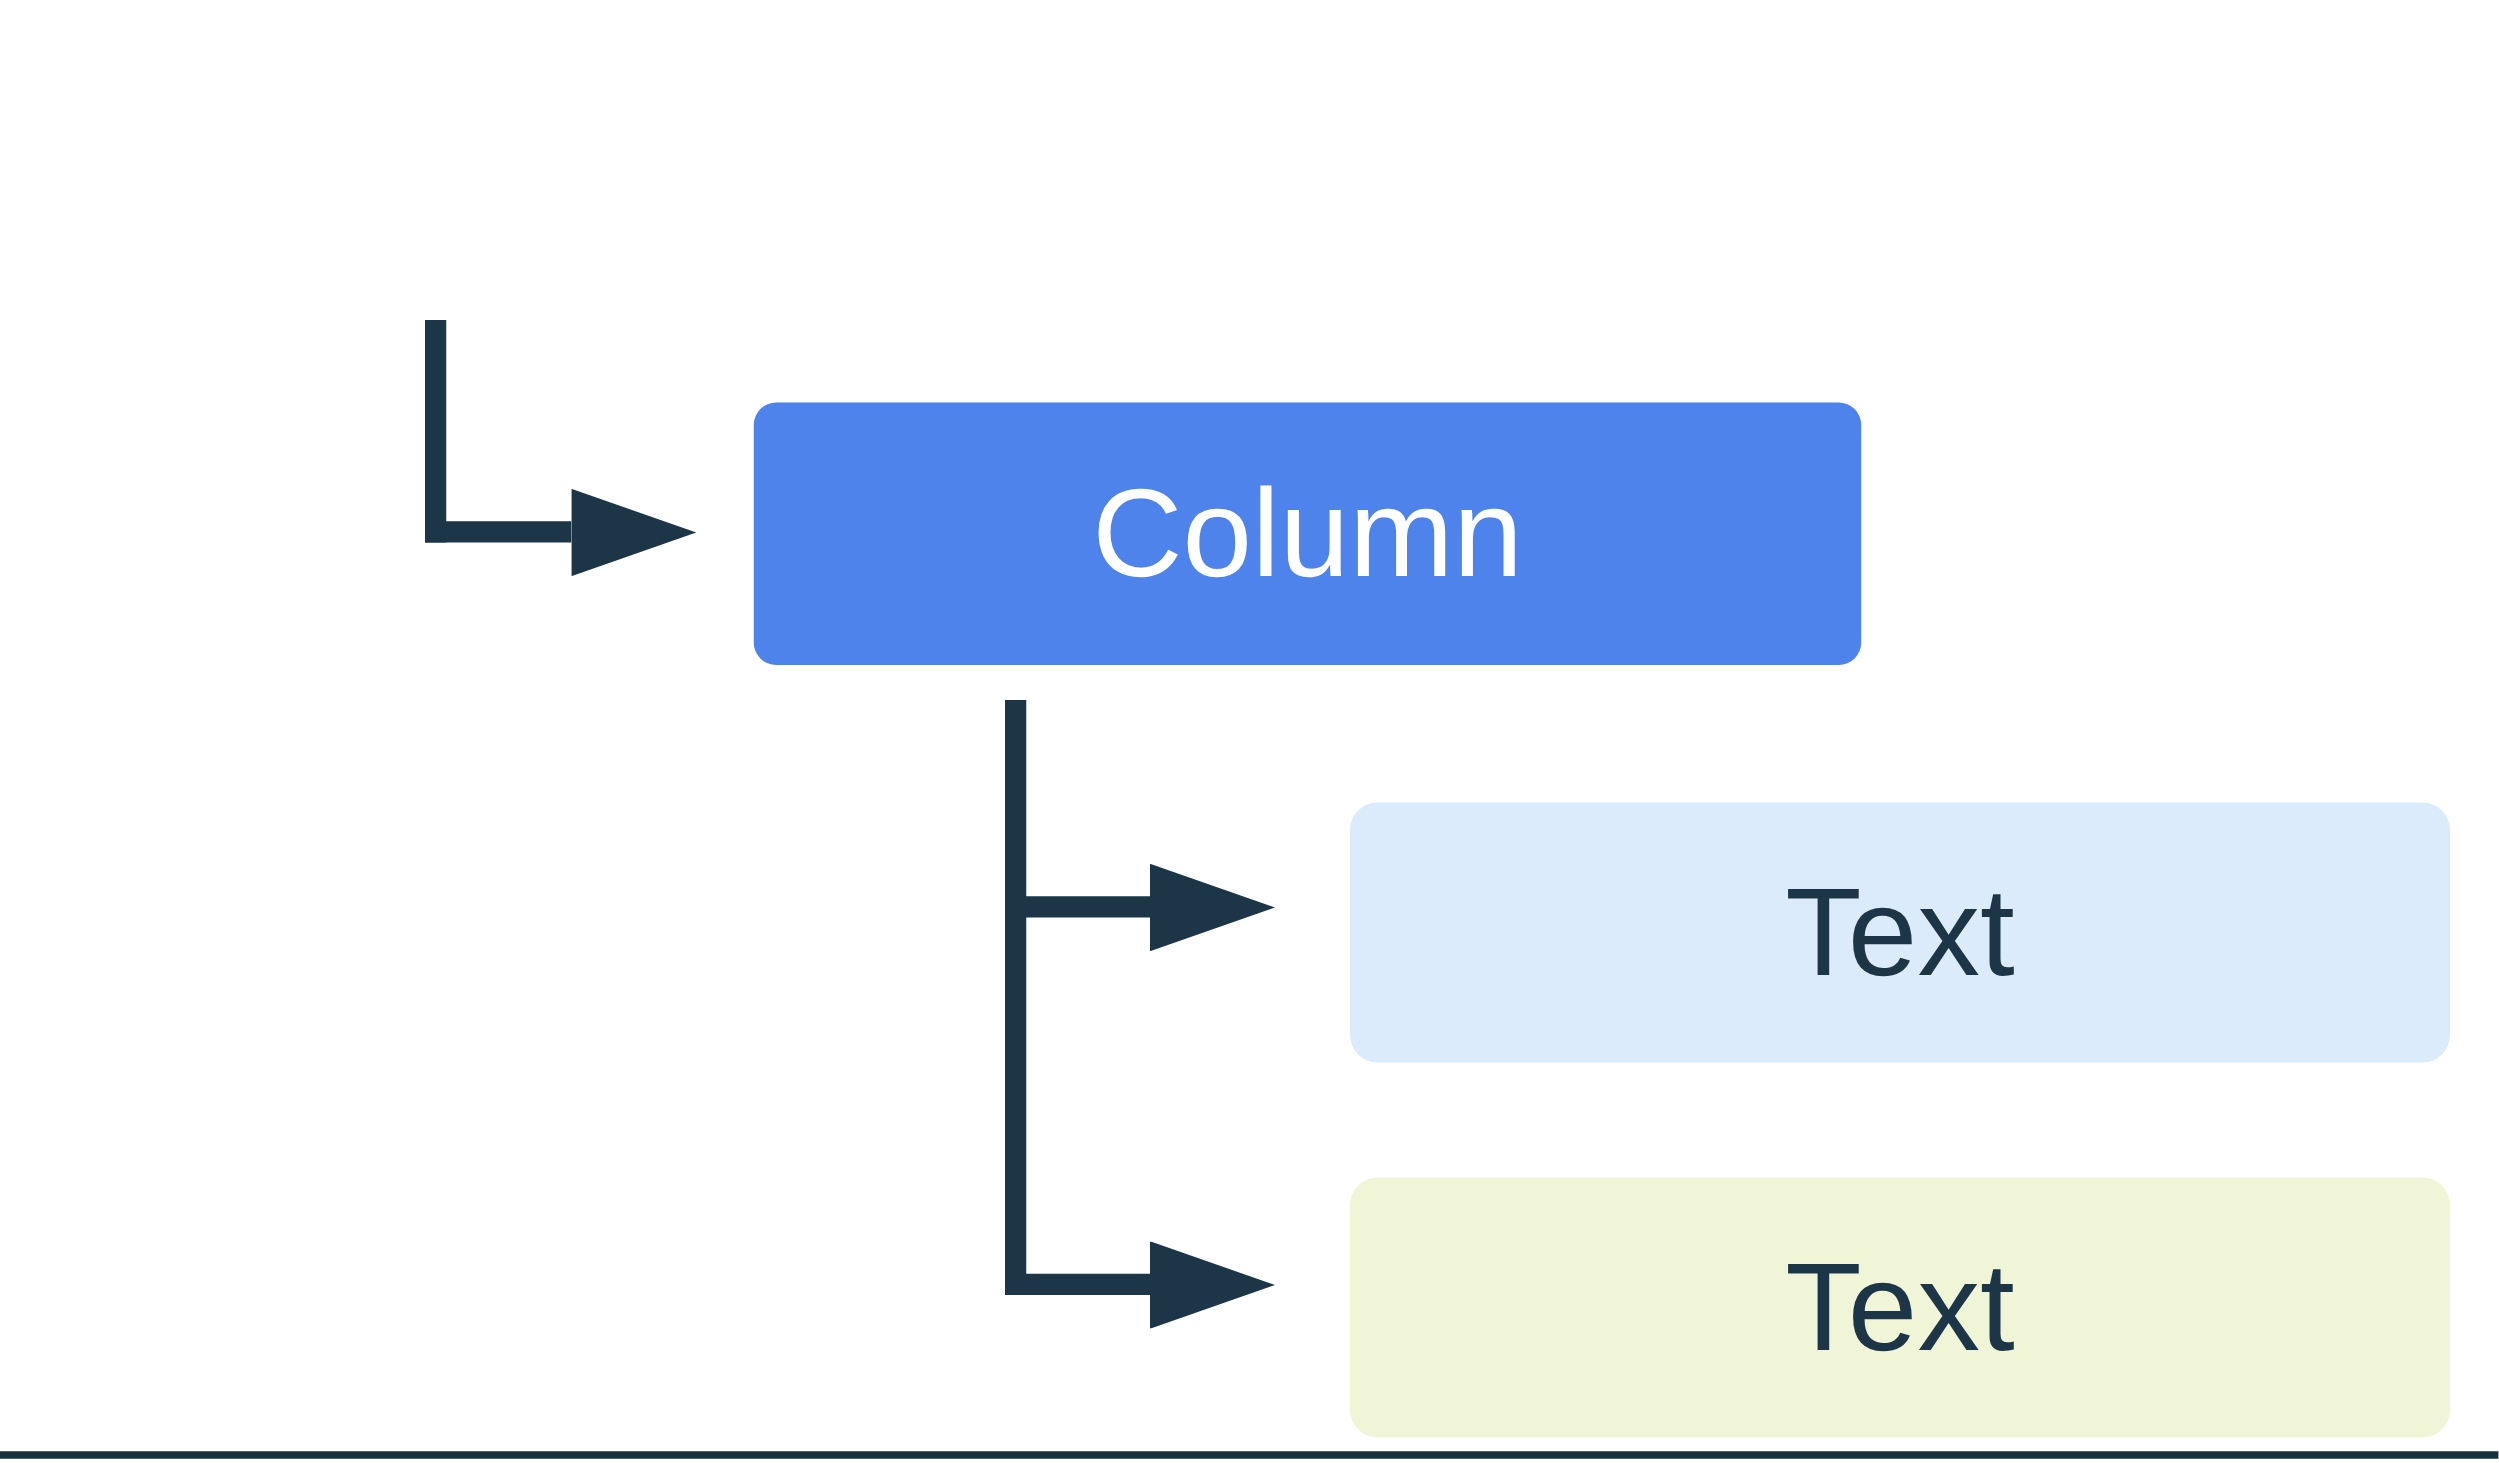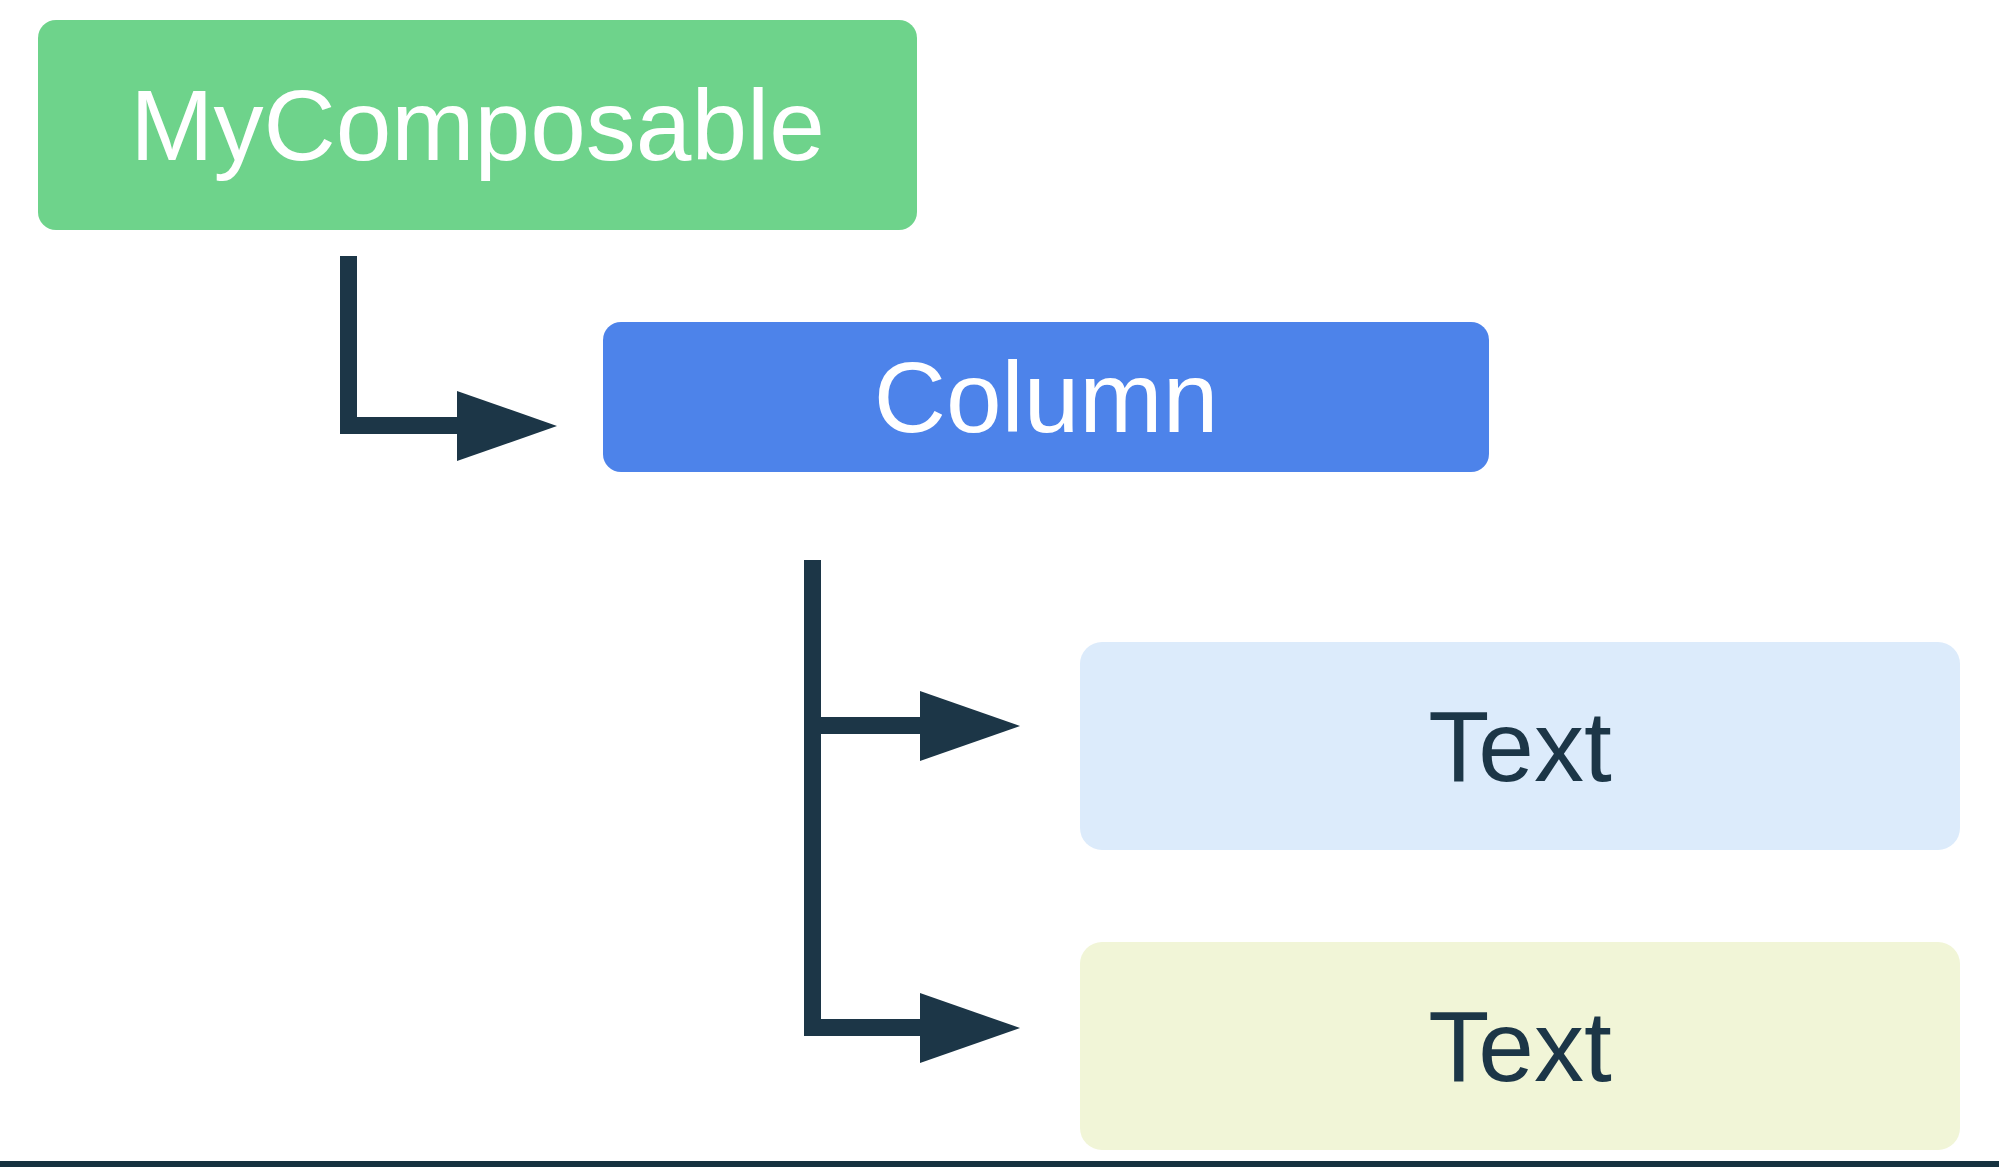--- a/index.html
+++ b/index.html
@@ -21,21 +21,21 @@
     border-radius: 18px;
     font-size: 100px;
     font-weight: 400;
     letter-spacing: 0px;
     white-space: nowrap;
   }
 
   .node.leaf { border-radius: 22px; margin-top: 20px; }
 
   .node-mycomposable { left: 38px;  top: 20px;  width: 879px; height: 210px; }
-  .node-column       { left: 603px; top: 322px; width: 886px; height: 150px; }
+  .node-column       { left: 603px; top: 322px; width: 886px; height: 210px; }
   .node-text-1       { left: 1080px; top: 622px; width: 880px; height: 208px; }
   .node-text-2       { left: 1080px; top: 922px; width: 880px; height: 208px; }
 
   .arrow-part { position: absolute; }
 
   
   .a1-vstem { left: 340px; top: 256px; width: 17px;  height: 178px; }
   .a1-hstem { left: 340px; top: 417px; width: 117px; height: 17px; }
   .a1-head  { left: 457px; top: 391px; width: 100px; height: 70px;
               clip-path: polygon(0 0, 100% 50%, 0 100%); }
@@ -63,23 +63,20 @@
   </div>
 
   <div>
     <div class="arrow-part a2-vstem" style="background-color: rgb(28, 54, 71);"></div>
     <div class="arrow-part a2-hstem1" style="background-color: rgb(28, 54, 71);"></div>
     <div class="arrow-part a2-head1" style="background-color: rgb(28, 54, 71);"></div>
     <div class="arrow-part a2-hstem2" style="background-color: rgb(28, 54, 71);"></div>
     <div class="arrow-part a2-head2" style="background-color: rgb(28, 54, 71);"></div>
   </div>
 
-  <div class="node node-mycomposable" style="background-color: rgb(110, 211, 139); color: rgb(255, 255, 255);">
-    <span>MyComposable</span>
-  </div>
 
   <div class="node node-column" style="background-color: rgb(77, 131, 234); color: rgb(255, 255, 255);">
     <span>Column</span>
   </div>
 
   <div class="node leaf node-text-1" style="background-color: rgb(220, 235, 251); color: rgb(28, 54, 71);">
     <span>Text</span>
   </div>
 
   <div class="node leaf node-text-2" style="background-color: rgb(241, 245, 215); color: rgb(28, 54, 71);">

